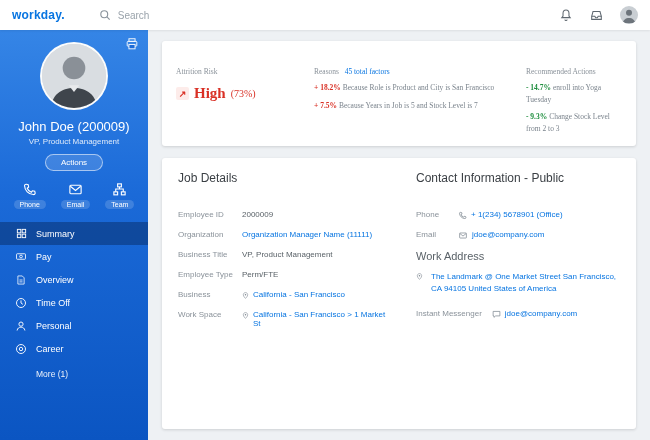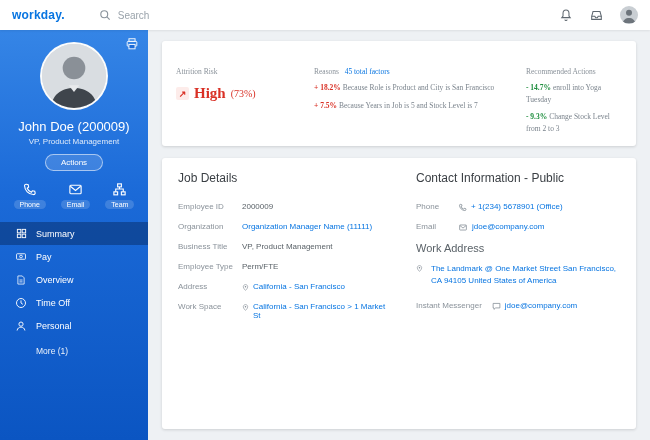--- a/index.html
+++ b/index.html
@@ -58,21 +58,21 @@
   .risk-high { font-size:15px; font-weight:bold; color:#d93025; }
   .risk-pct { font-size:10px; color:#d93025; }
   .col-reasons { flex:0 0 190px; }
   .col-actions { flex:1; }
   .lnk { color:#0875e1; text-decoration:none; cursor:pointer; }
   .factor { font-size:7.5px; color:#7a838c; line-height:1.55; margin-top:6px; }
   .d-red { color:#d93025; font-weight:bold; }
   .d-green { color:#1e8e3e; font-weight:bold; }
 
   .card-details { flex:1; padding:13px 16px; display:flex; gap:26px; }
-  .sec-title { font-size:12px; color:#3a3f44; margin-bottom:17px; }
+  .sec-title { font-size:12px; color:#3a3f44; margin-bottom:25px; }
   .col-job { flex:0 0 212px; }
   .col-contact { flex:1; }
   .drow { display:flex; align-items:flex-start; margin-bottom:11px; font-size:8px; }
   .dlabel { flex:0 0 64px; color:#8a929a; }
   .dlabel-c { flex:0 0 42px; color:#8a929a; }
   .dlabel-im { color:#8a929a; margin-right:10px; }
   .dval { color:#5a6268; }
   .vlnk { color:#0875e1; cursor:pointer; }
   .inic { margin-right:4px; position:relative; top:1px; }
   .wa-title { font-size:11px; color:#5a6268; margin:4px 0 9px; }
@@ -208,20 +208,29 @@
     </div>
     <div class="nav-item">
       <span class="nicon">
         <svg width="12" height="12" viewBox="0 0 16 16" fill="none" stroke="#fff" stroke-width="1.3">
             <circle cx="8" cy="5.5" r="2.8"></circle>
             <path d="M2.8 14c.5-3 2.6-4.5 5.2-4.5s4.7 1.5 5.2 4.5"></path>
           </svg>
       </span>
       <span>Personal</span>
     </div>
+    <div class="nav-item">
+      <span class="nicon">
+        <svg width="12" height="12" viewBox="0 0 16 16" fill="none" stroke="#fff" stroke-width="1.3">
+            <circle cx="8" cy="8" r="6"></circle>
+            <circle cx="8" cy="8" r="2.3"></circle>
+          </svg>
+      </span>
+      <span>Career</span>
+    </div>
   </div>
   <div class="more-link">More (1)</div>
 </div>
 
 <div class="main">
 
   <div class="card card-insights">
     <div class="ins-body">
       <div class="col-risk">
         <div class="ins-label">Attrition Risk</div>
@@ -274,21 +283,21 @@
       </div>
       <div class="drow">
         <span class="dlabel">Business Title</span>
         <span class="dval">VP, Product Management</span>
       </div>
       <div class="drow">
         <span class="dlabel">Employee Type</span>
         <span class="dval">Perm/FTE</span>
       </div>
       <div class="drow">
-        <span class="dlabel">Address</span>
+        <span class="dlabel">Business</span>
         <span class="inic">
           <svg width="7" height="9" viewBox="0 0 12 12">
               <path d="M6 1C3.8 1 2.2 2.7 2.2 4.8 2.2 7.6 6 11 6 11s3.8-3.4 3.8-6.2C9.8 2.7 8.2 1 6 1z" fill="none" stroke="#7d8790"></path>
               <circle cx="6" cy="4.8" r="1.3" fill="#7d8790"></circle>
             </svg>
         </span>
         <span class="vlnk">California - San Francisco</span>
       </div>
       <div class="drow">
         <span class="dlabel">Work Space</span>

